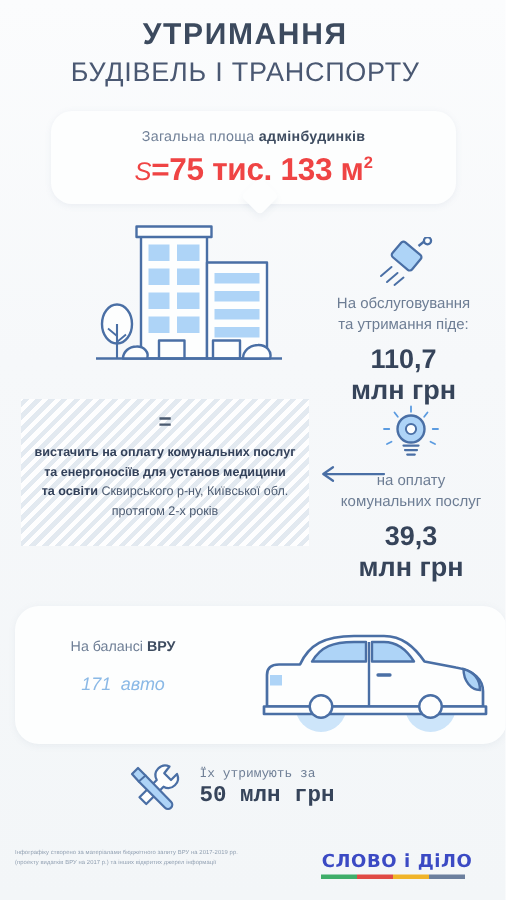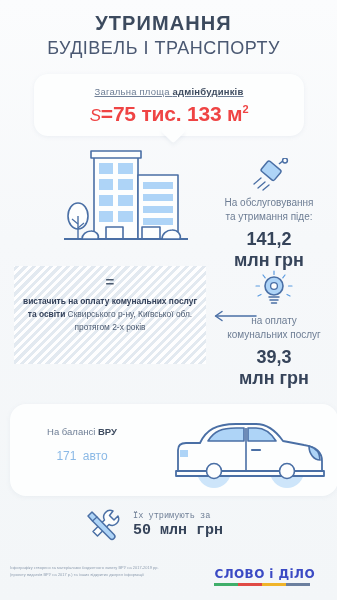--- a/index.html
+++ b/index.html
@@ -31,21 +31,21 @@
     text-align:center;
   }
   .area-bubble:after{
     content:""; position:absolute; left:50%; bottom:-8px; margin-left:-9px;
     width:18px; height:18px; background:#fdfefe; border-radius:3px;
     transform:rotate(45deg) translateY(-6px);
     box-shadow:2px 2px 4px rgba(120,140,165,.08);
   }
   .area-label {
     position:relative; z-index:2; font-size:9.5px; color:#6f7f96;
-    padding-top:12px; letter-spacing:.2px;text-decoration:underline;
+    padding-top:12px; letter-spacing:.2px;
   }
   .area-label b{ color:#3e4c60; }
   .area-value {
     position:relative; z-index:2; margin-top:5px;
     font-size:21px; font-weight:bold; color:#ef4444; letter-spacing:-.2px;
   }
   .area-value .ital{ font-style:italic; font-weight:normal; font-size:17px; }
   .area-value sup{ font-size:11px; vertical-align:super; }
 
   
@@ -94,21 +94,21 @@
     position:absolute; left:10px; top:404px; width:328px; height:92px;
     background:#fdfefe; border-radius:16px;
     box-shadow:0 1px 5px rgba(120,140,165,.09);
   }
   .balance {
     position:absolute; left:22px; top:426px; width:120px; text-align:center;
   }
   .bal-cap { font-size:9.5px; color:#6f7f96; }
   .bal-cap b{ color:#3e4c60; }
   .bal-val {
-    margin-top:2px; font-size:23px; font-weight:bold; color:#5b9be0;
+    margin-top:2px; font-size:23px; font-weight:bold; color:#5b9be0;font-style:italic;
   }
   .bal-val span{ font-size:12px; font-weight:normal; color:#8bb9e6; }
   .car { position:absolute; left:170px; top:414px; }
 
   
   .maint { position:absolute; left:84px; top:508px; display:flex; align-items:center; gap:9px; }
   .maint-txt { line-height:1.25;font-family:Liberation Mono, monospace; }
   .maint-cap { font-size:8.6px; color:#6f7f96; }
   .maint-val { font-size:15px; font-weight:bold; color:#36445a; margin-top:1px; }
 
@@ -195,29 +195,30 @@
       </g>
       <g stroke="#4a6fa5" stroke-width="1.3" fill="none" stroke-linecap="round">
         <path d="M15 20 l-7 6 M19 24 l-7 6 M23 27 l-6 5"></path>
       </g>
     </svg>
     <div class="cap">
       <div>На обслуговування</div>
       <div>та утримання піде:</div>
     </div>
     <div class="big">
-      <div>141,2</div>
+      <div>110,7</div>
       <div>млн грн</div>
     </div>
   </div>
 
   <div class="hatch-box">
     <div class="eq">=</div>
     <div class="hatch-txt">
       <div><b>вистачить на оплату комунальних послуг</b></div>
+      <div><b>та енергоносіїв для установ медицини</b></div>
       <div><b>та освіти</b><span class="reg"> Сквирського р-ну, Київської обл.</span></div>
       <div><span class="reg">протягом 2-х років</span></div>
     </div>
   </div>
 
   <div class="util">
     <svg class="arrow-left" viewBox="0 0 44 12">
       <g stroke="#4a6fa5" stroke-width="1.5" fill="none" stroke-linecap="round" stroke-linejoin="round">
         <path d="M43 6 L3 6"></path>
           <path d="M9 1.5 L2.5 6 L9 10.5"></path>

